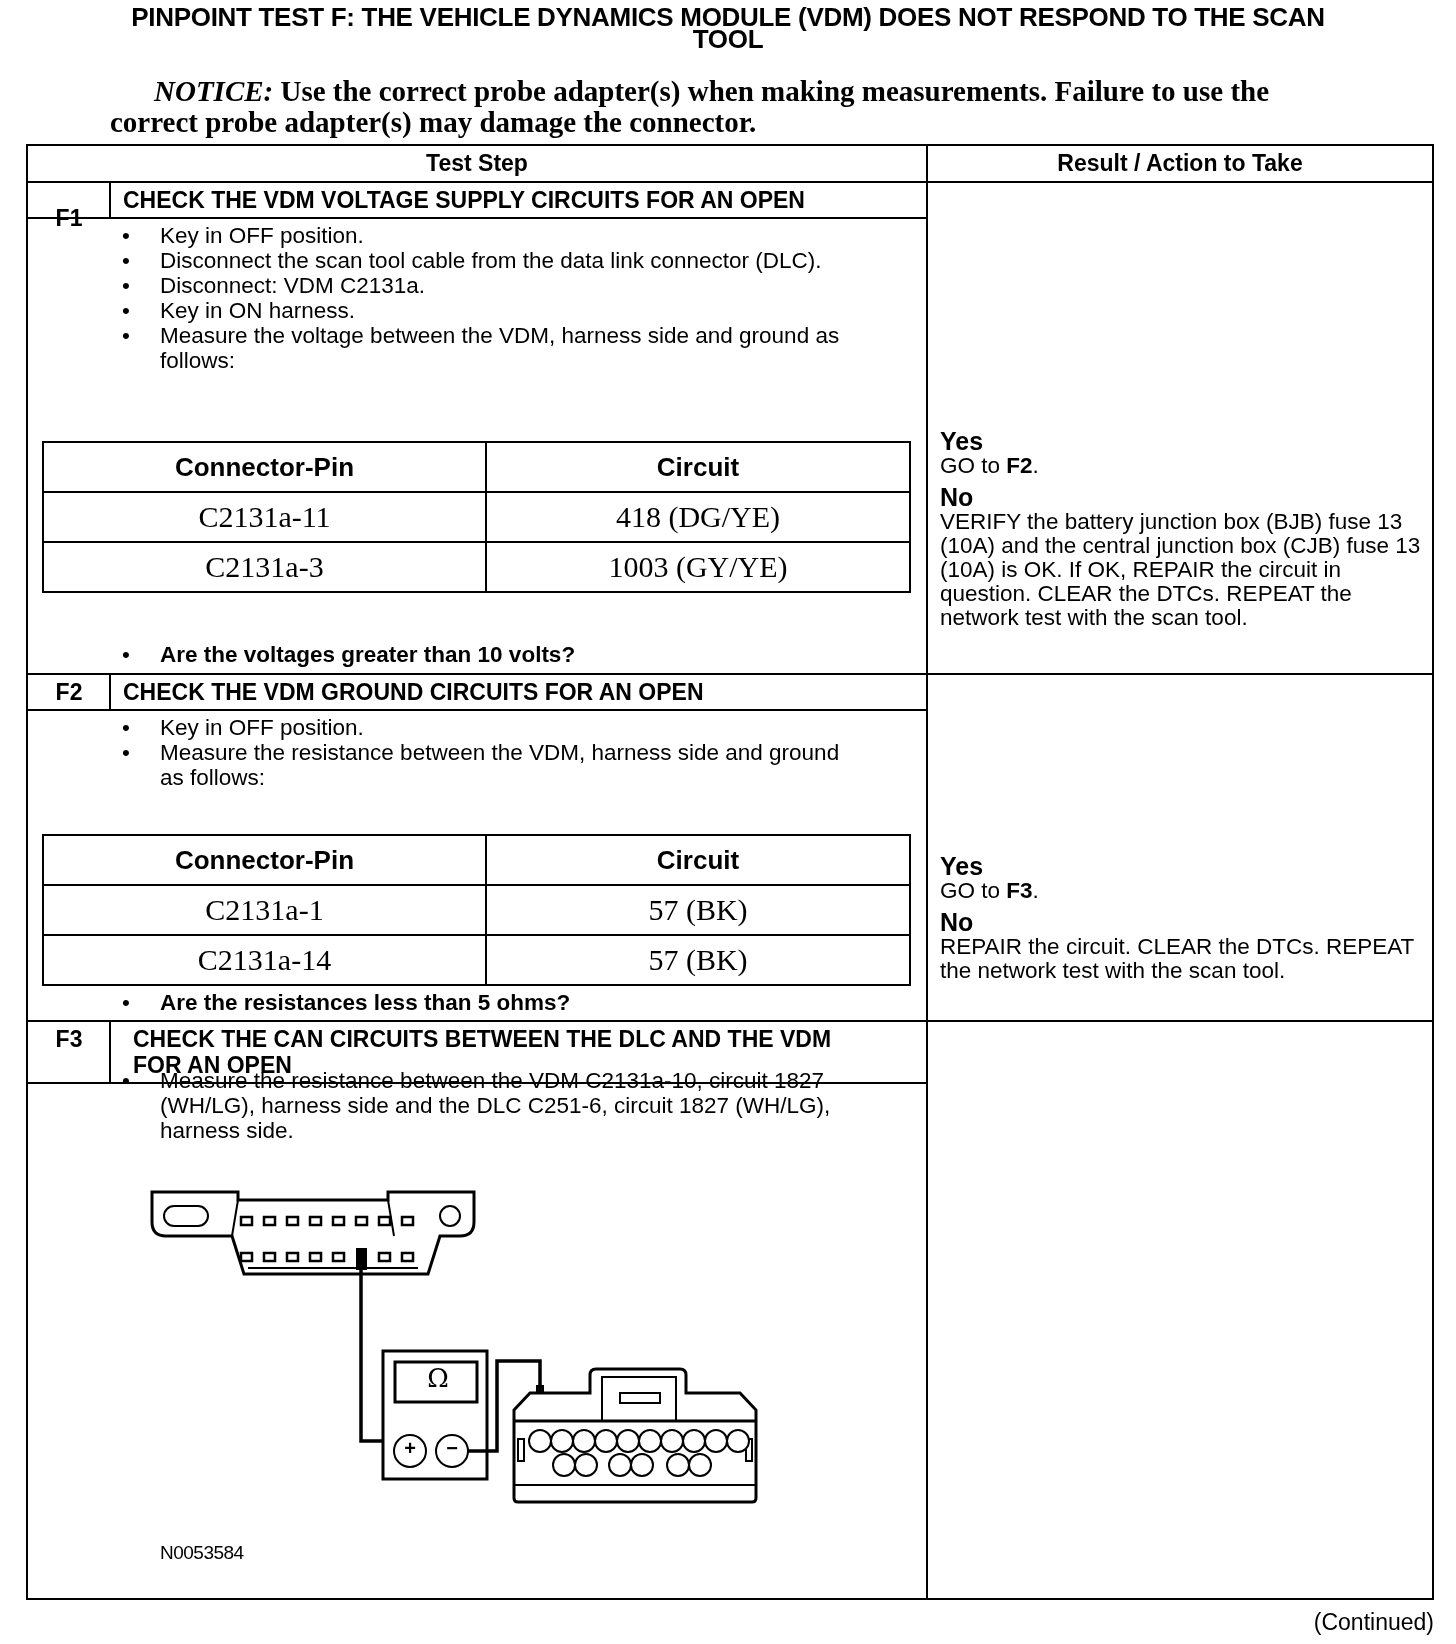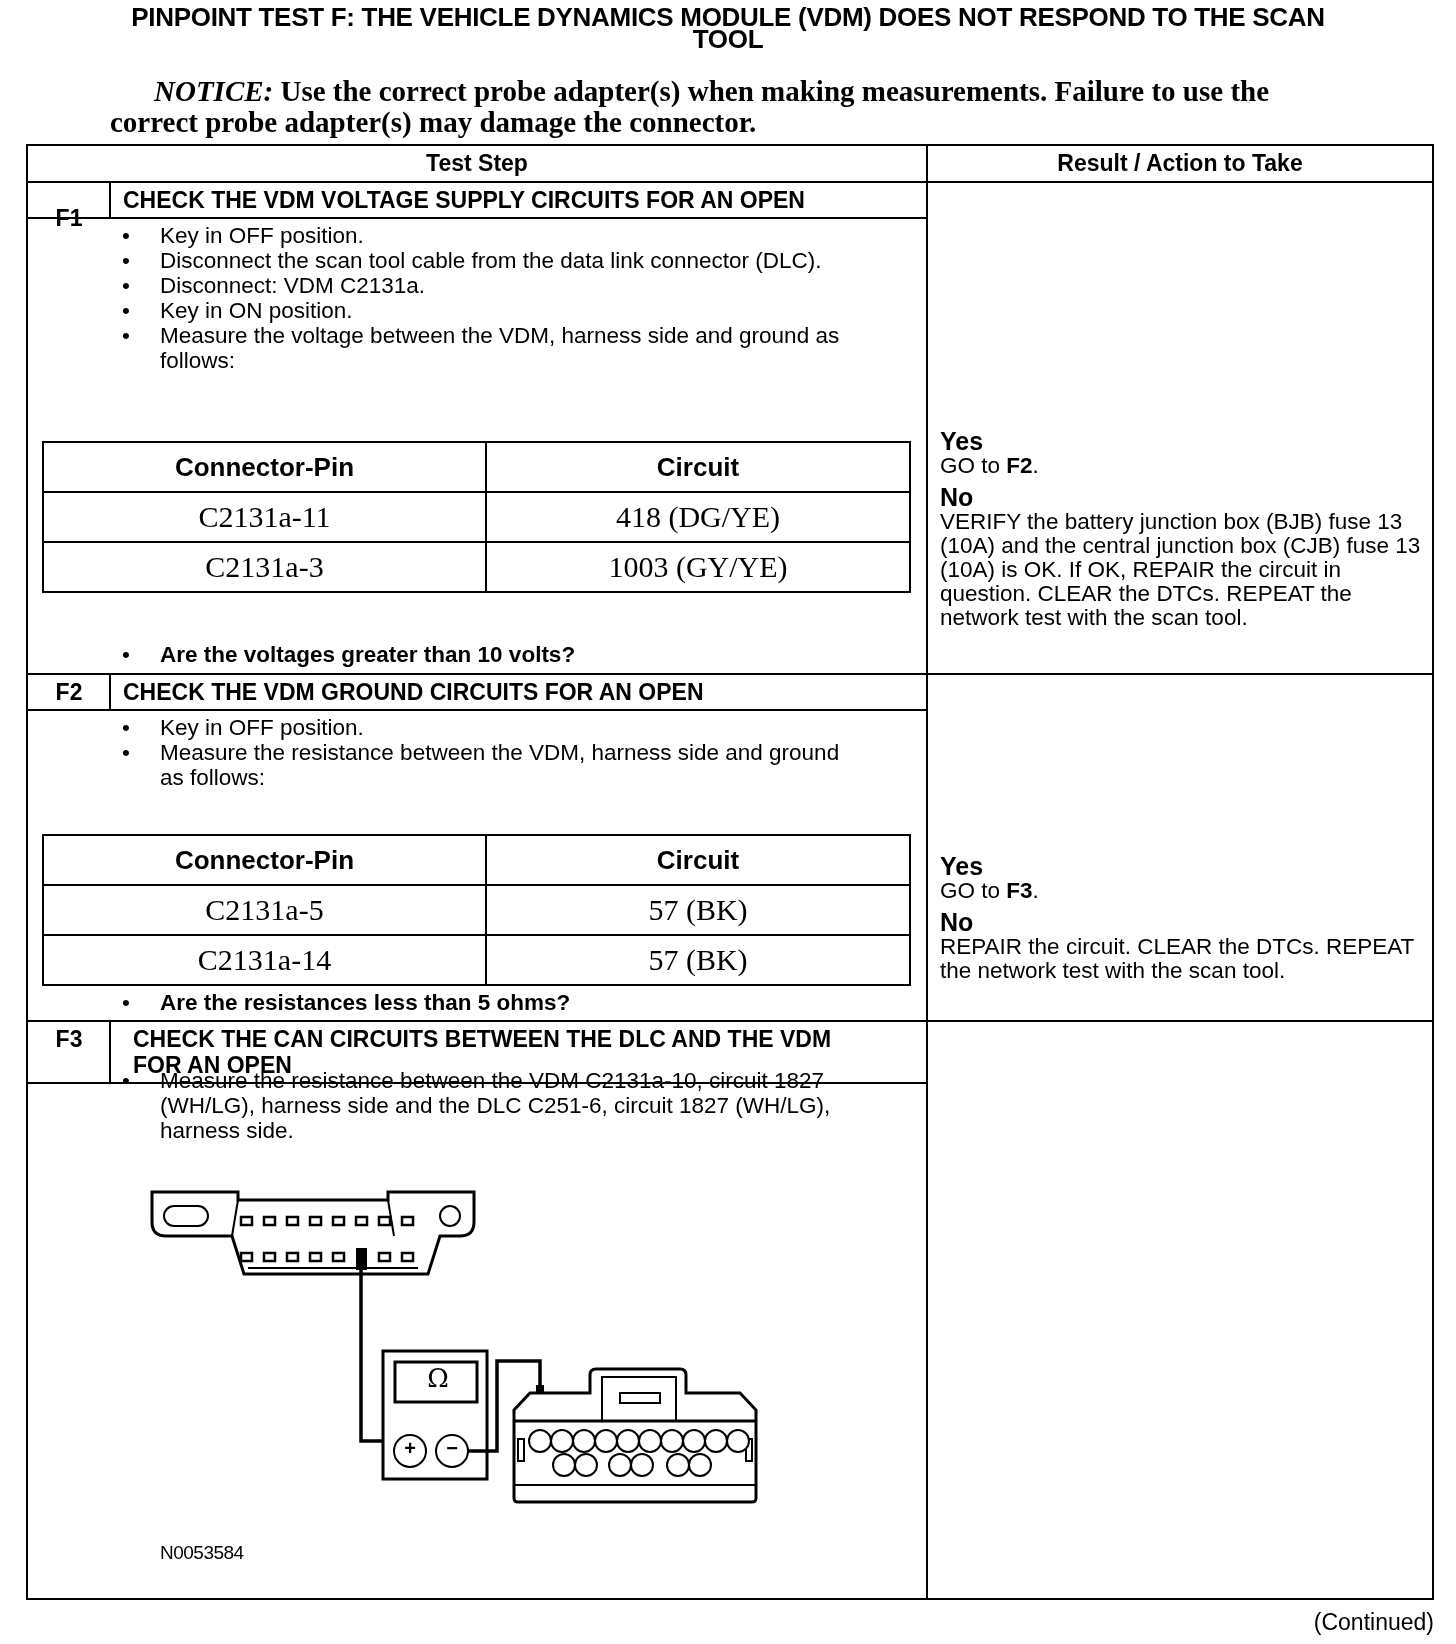--- a/index.html
+++ b/index.html
@@ -66,21 +66,21 @@
 <div class="abs hdr" style="left:28px;top:150px;width:898px;">Test Step</div>
 <div class="abs hdr" style="left:928px;top:150px;width:504px;">Result / Action to Take</div>
 
 <div class="abs stepid" style="left:28px;top:205px;">F1</div>
 <div class="abs steptitle" style="left:123px;top:187px;width:800px;">CHECK THE VDM VOLTAGE SUPPLY CIRCUITS FOR AN OPEN</div>
 
 <div class="abs bullets" style="left:122px;top:223px;width:740px;">
   <div class="b">Key in OFF position.</div>
   <div class="b">Disconnect the scan tool cable from the data link connector (DLC).</div>
   <div class="b">Disconnect: VDM C2131a.</div>
-  <div class="b">Key in ON position.</div>
+  <div class="b">Key in ON harness.</div>
   <div class="b">Measure the voltage between the VDM, harness side and ground as follows:</div>
 </div>
 
 <table class="itab" style="left:42px;top:441px;width:869px;">
   <tbody>
       <tr>
     <th style="width:433px;">Connector-Pin</th>
     <th>Circuit</th>
   </tr>
   <tr>
@@ -111,21 +111,21 @@
   <div class="b">Measure the resistance between the VDM, harness side and ground as follows:</div>
 </div>
 
 <table class="itab" style="left:42px;top:834px;width:869px;">
   <tbody>
       <tr>
     <th style="width:433px;">Connector-Pin</th>
     <th>Circuit</th>
   </tr>
   <tr>
-    <td>C2131a-5</td>
+    <td>C2131a-1</td>
     <td>57 (BK)</td>
   </tr>
   <tr>
     <td>C2131a-14</td>
     <td>57 (BK)</td>
   </tr>
 </tbody>
   </table>
 
 <div class="abs q" style="left:160px;top:990px;">Are the resistances less than 5 ohms?</div>

